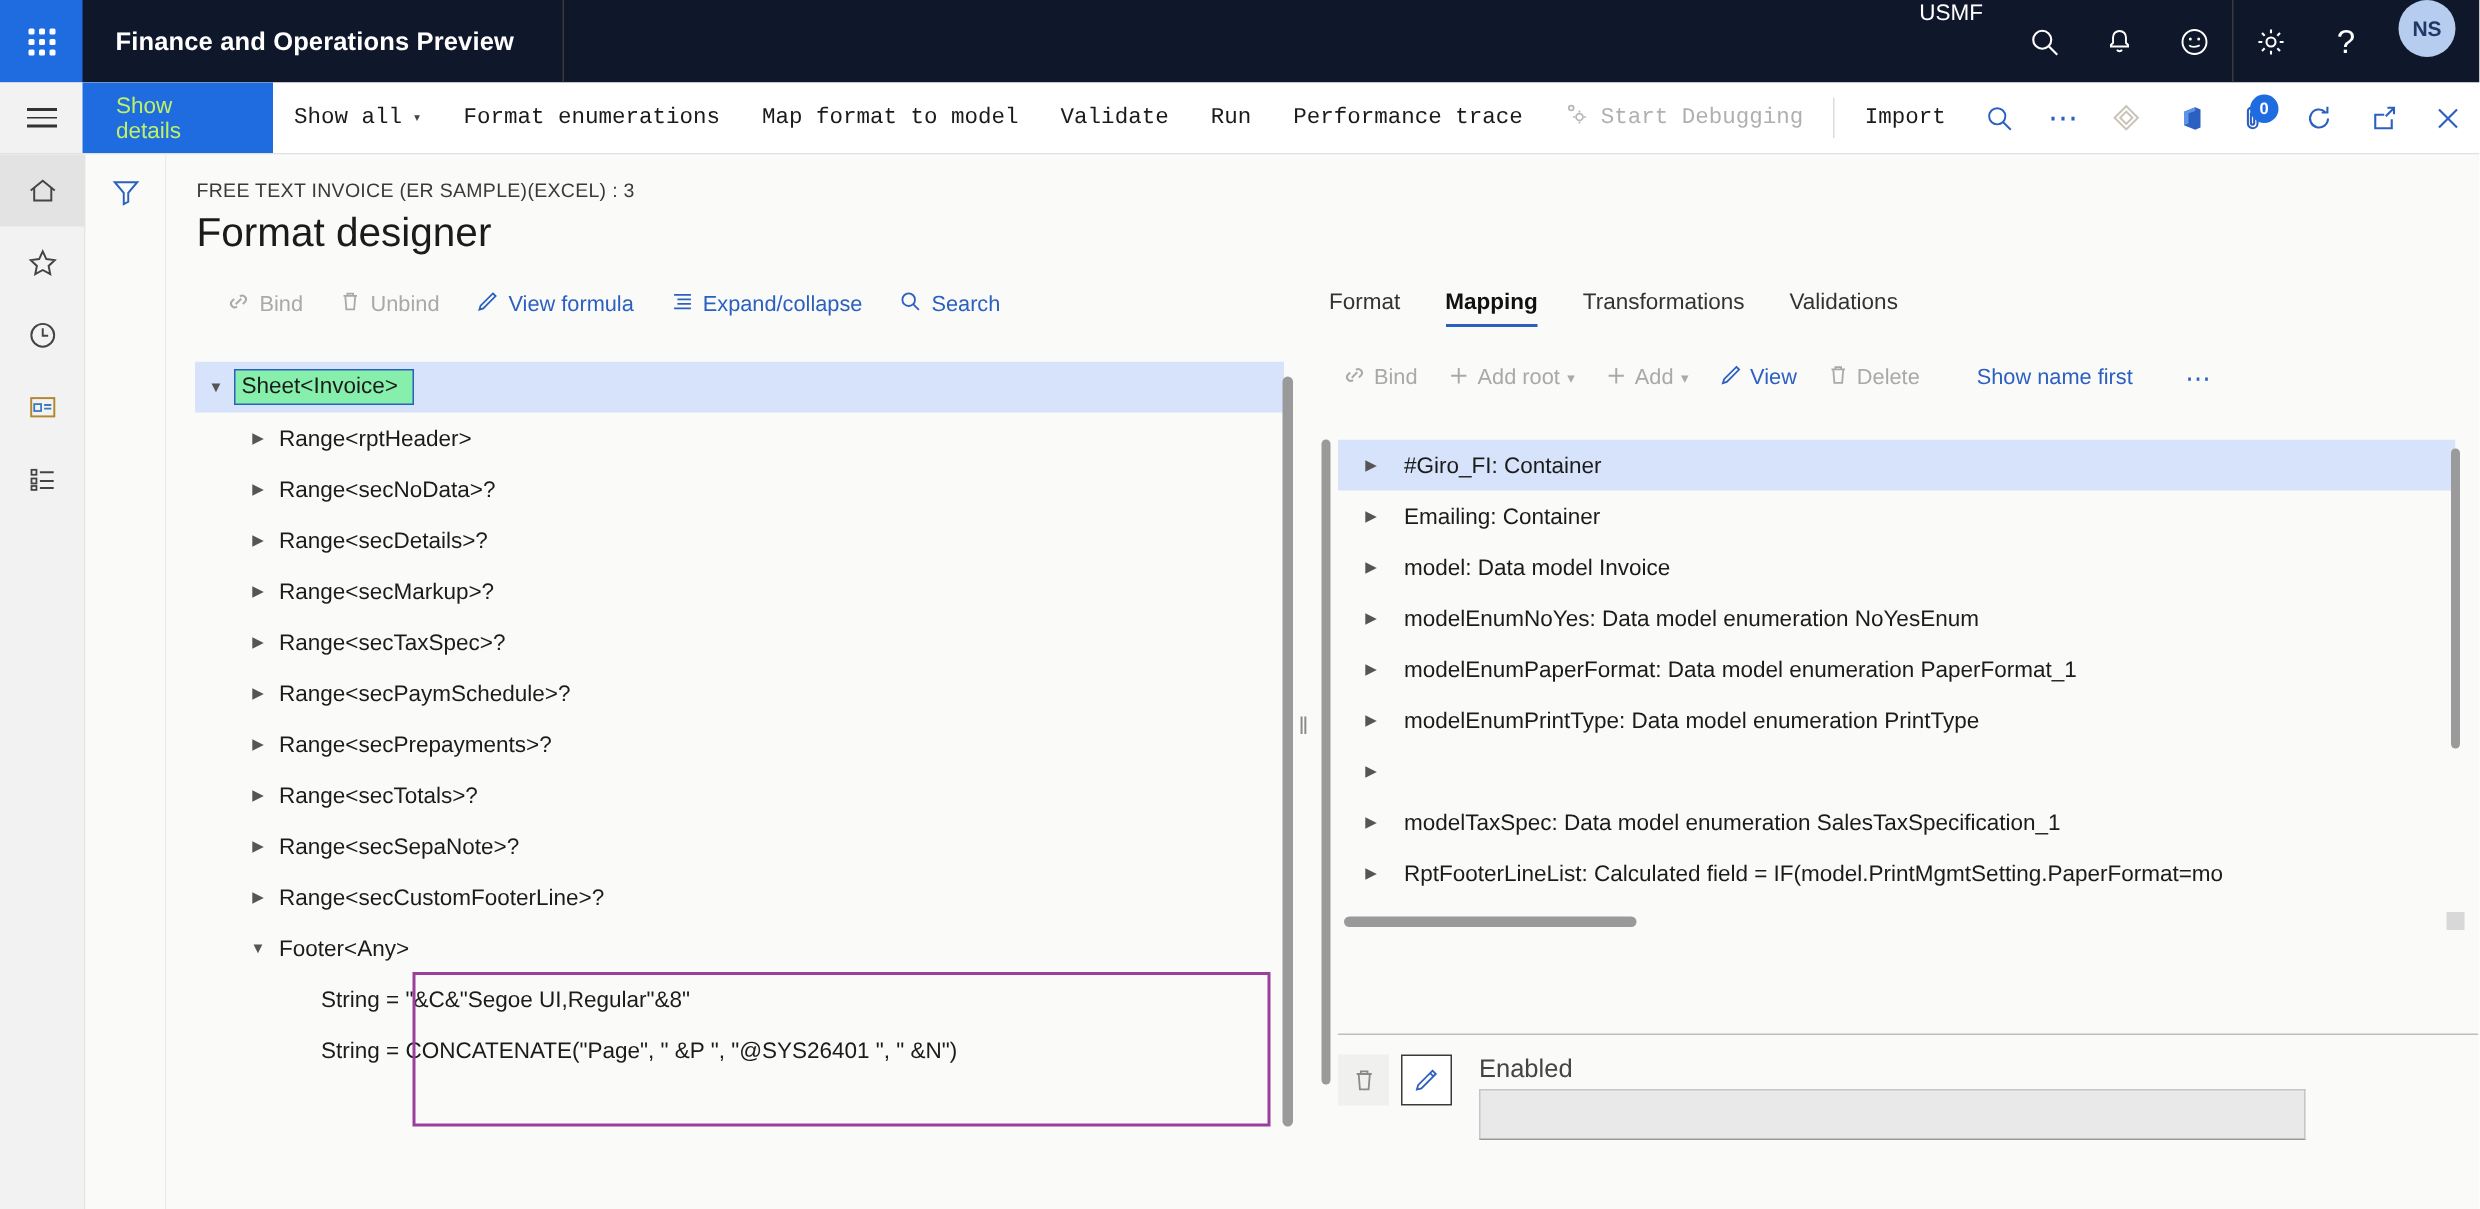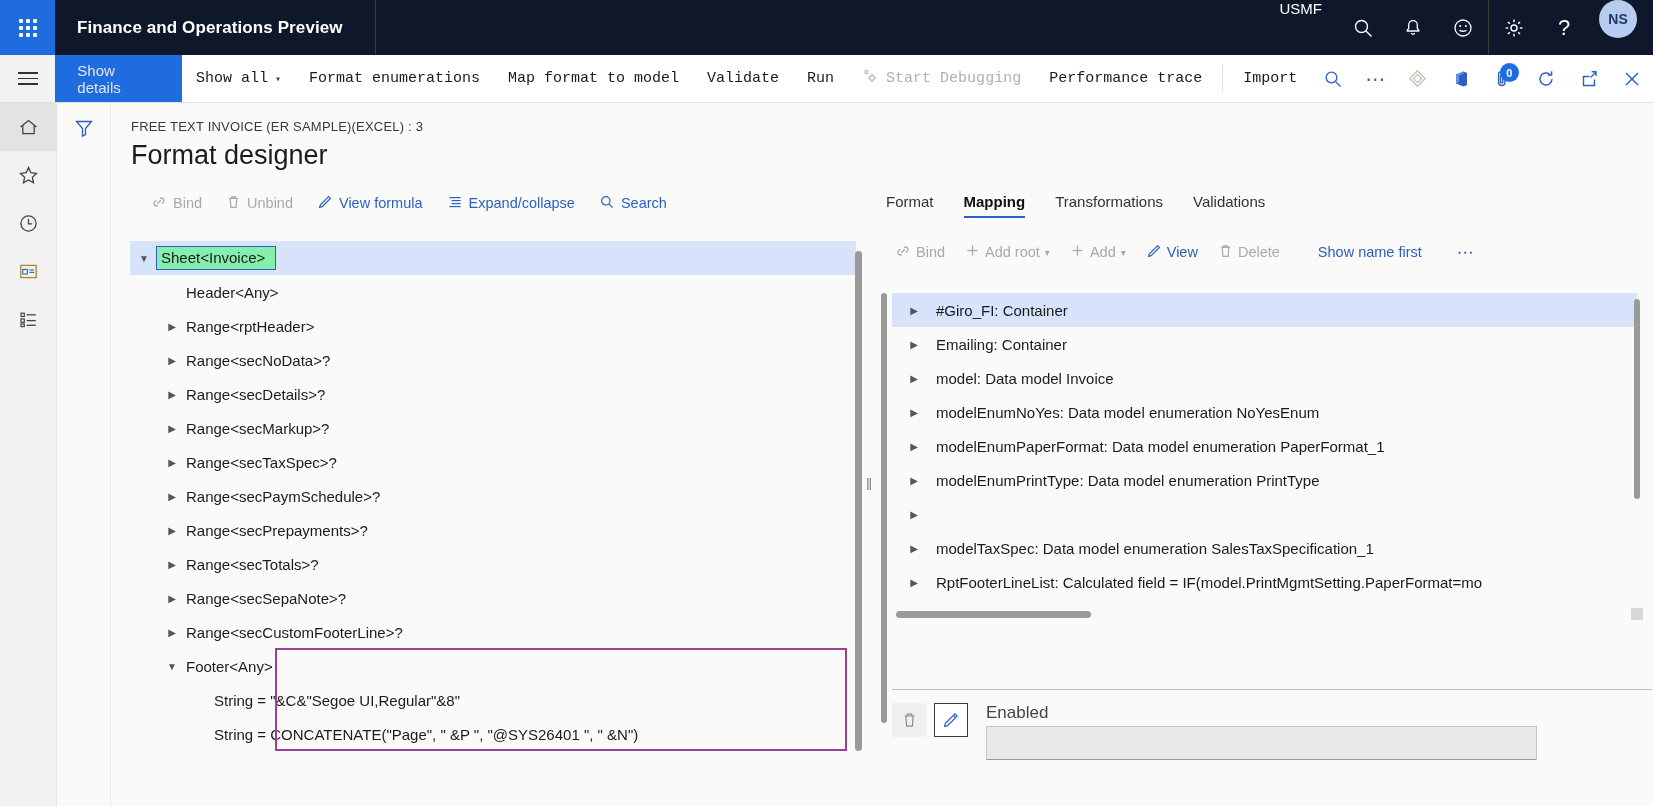--- a/index.html
+++ b/index.html
@@ -55,21 +55,21 @@
     background: #ffffff; border-bottom: 1px solid #e0e0e0;
     display: flex; align-items: stretch;
   }
   .hamburger {
     width: 57px; display: flex; align-items: center; justify-content: center;
     background: #f2f2f2; cursor: pointer;
   }
   .hamburger .bars { width: 20px; }
   .hamburger .bars b { display: block; height: 1.6px; background: #333; margin: 4px 0; }
   .cmd-primary {
-    background: #1f6ce0; color: #e5e5e5; font-size: 15px;
+    background: #1f6ce0; color: #bef264; font-size: 15px;
     display: flex; align-items: center; padding: 0 22px; cursor: pointer;
   }
   .cmd-item {
     display: flex; align-items: center; gap: 7px;
     padding: 0 14px; font-size: 15px; color: #1b1b1b; cursor: pointer;
     white-space: nowrap;
     font-family: Liberation Mono, monospace;
   }
   .cmd-item.disabled { color: #b0b0b0; cursor: default; }
   .cmd-sep { width: 1px; background: #dcdcdc; margin: 10px 6px; }
@@ -319,36 +319,36 @@
     <div class="cmd-primary">Show details</div>
 
     <div class="cmd-item">
       <span>Show all</span>
       <span class="chev">▾</span>
     </div>
     <div class="cmd-item">Format enumerations</div>
     <div class="cmd-item">Map format to model</div>
     <div class="cmd-item">Validate</div>
     <div class="cmd-item">Run</div>
+    <div class="cmd-item">Performance trace</div>
     <div class="cmd-item disabled">
       <span>
         <svg width="17" height="17" viewBox="0 0 17 17">
             <circle cx="10" cy="10" r="2.3" fill="none" stroke="#b8b8b8" stroke-width="1.2"></circle>
             <circle cx="4.5" cy="4" r="1.6" fill="none" stroke="#b8b8b8" stroke-width="1.2"></circle>
             <g stroke="#b8b8b8" stroke-width="1.1">
               <line x1="10" y1="5.6" x2="10" y2="7"></line>
               <line x1="10" y1="13" x2="10" y2="14.4"></line>
               <line x1="5.6" y1="10" x2="7" y2="10"></line>
               <line x1="13" y1="10" x2="14.4" y2="10"></line>
             </g>
           </svg>
       </span>
       <span>Start Debugging</span>
     </div>
-    <div class="cmd-item">Performance trace</div>
     <div class="cmd-sep"></div>
     <div class="cmd-item">Import</div>
     <div class="cmd-icon-btn">
       <svg width="20" height="20" viewBox="0 0 20 20">
           <circle cx="8.5" cy="8.5" r="5.4" fill="none" stroke="currentColor" stroke-width="1.3"></circle>
           <line x1="12.5" y1="12.5" x2="17.5" y2="17.5" stroke="currentColor" stroke-width="1.3"></line>
         </svg>
     </div>
 
     <div class="cmd-spacer"></div>
@@ -504,24 +504,20 @@
           <span>Search</span>
         </div>
       </div>
 
       <div class="tree">
         <div class="tnode selected">
           <span class="twist">▼</span>
           <span class="tlabel">Sheet&lt;Invoice&gt;</span>
         </div>
         <div class="tnode">
-          <span class="twist ind1"></span>
-          <span class="tlabel">Header&lt;Any&gt;</span>
-        </div>
-        <div class="tnode">
           <span class="twist ind1">▶</span>
           <span class="tlabel">Range&lt;rptHeader&gt;</span>
         </div>
         <div class="tnode">
           <span class="twist ind1">▶</span>
           <span class="tlabel">Range&lt;secNoData&gt;?</span>
         </div>
         <div class="tnode">
           <span class="twist ind1">▶</span>
           <span class="tlabel">Range&lt;secDetails&gt;?</span>

